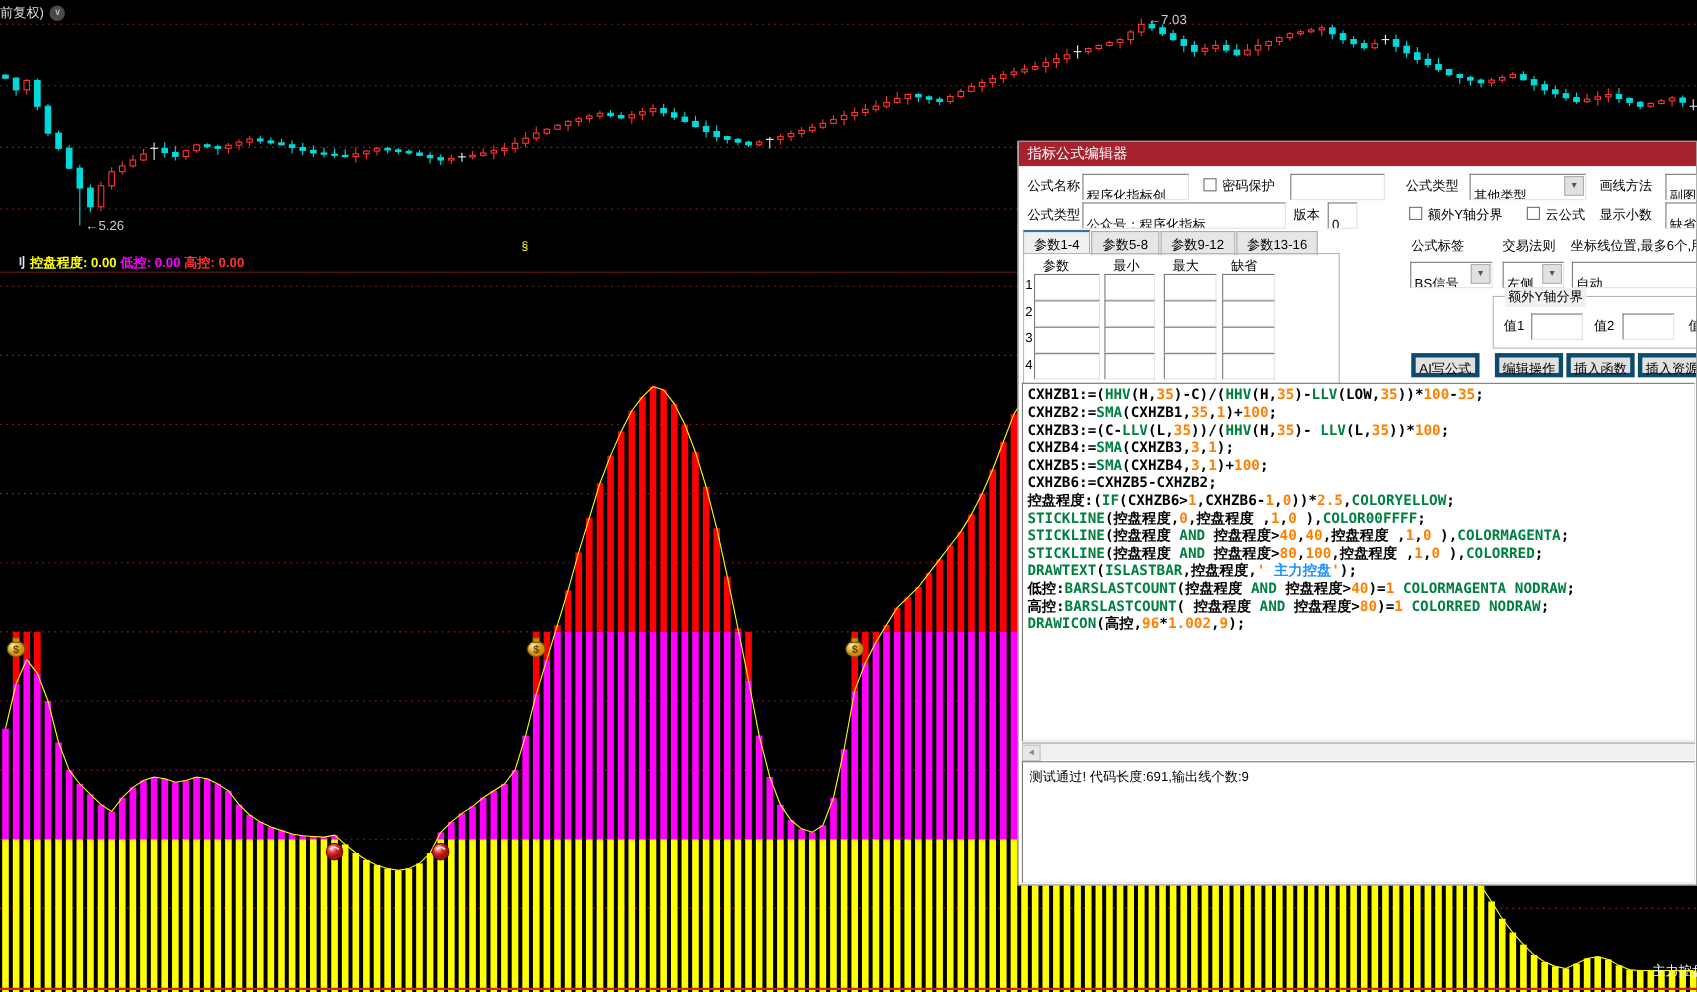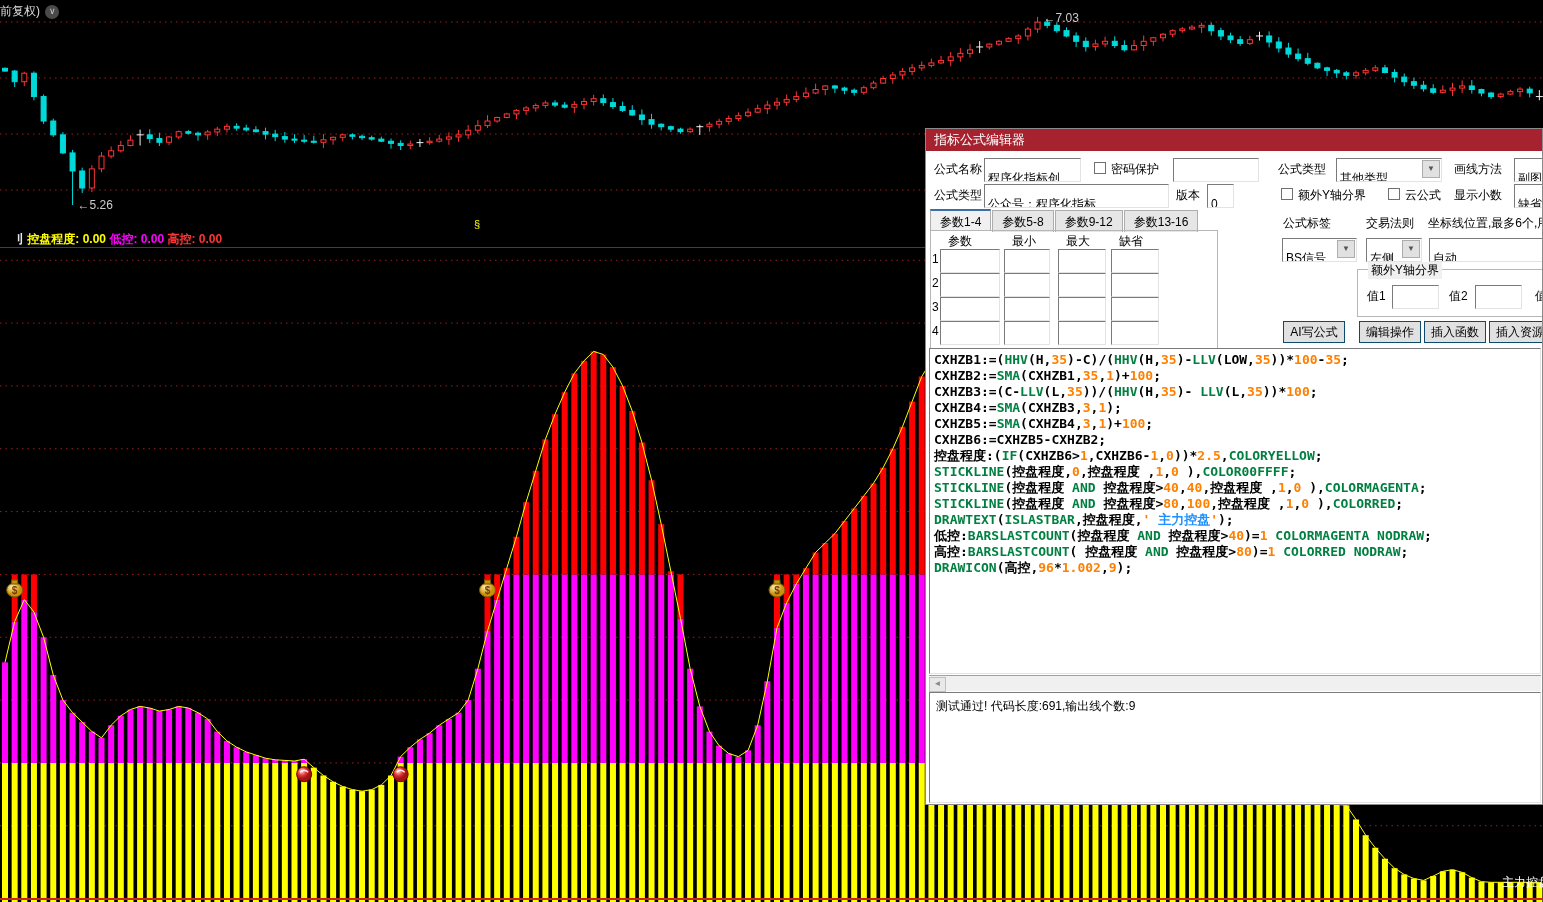--- a/index.html
+++ b/index.html
@@ -11,21 +11,21 @@
   #dlg{position:absolute;left:925px;top:128px;width:618px;height:677px;background:#ffffff;
        border:1px solid #8A8A8A;box-sizing:border-box;z-index:5;overflow:hidden;}
   #dlg-title{position:absolute;left:0;top:0;width:100%;height:22px;background:#A5222E;
        color:#fff;font-size:13px;line-height:22px;padding-left:8px;box-sizing:border-box;}
   .lbl{position:absolute;font-size:12px;color:#000;white-space:nowrap;}
   .inp{position:absolute;background:#fff;border:1px solid;border-color:#7A7A7A #E3E3E3 #E3E3E3 #7A7A7A;
        font-size:12px;padding:11px 3px;box-sizing:border-box;height:20px;line-height:16px;white-space:nowrap;overflow:hidden;}
   .cbx{position:absolute;width:12px;height:12px;background:#fff;border:1px solid #707070;box-sizing:border-box;}
   .combo-arrow{position:absolute;right:1px;top:1px;width:16px;height:16px;background:#E1E1E1;
        border:1px solid #ADADAD;font-size:8px;color:#555;text-align:center;line-height:15px;}
-  .btn{position:absolute;height:22px;background:#E1E1E1;border:1px solid #0c4a6e;
+  .btn{position:absolute;height:22px;background:#E1E1E1;border:4px solid #0c4a6e;
        font-size:12px;text-align:center;line-height:20px;box-sizing:border-box;}
   .tab{display:inline-block;height:22px;line-height:22px;padding:0 9px;font-size:12px;
        border:1px solid #ADADAD;border-bottom:none;background:#E6E6E6;margin-right:1px;box-sizing:border-box;}
   .tab.act{background:#F0F0F0;position:relative;top:0px;border-top:2px solid #3B6EA5;}
   .grp{position:absolute;border:1px solid #B6B6B6;}
   .grp>span{position:absolute;top:-8px;left:10px;background:#F0F0F0;padding:0 3px;font-size:12px;}
   #code{position:absolute;left:3px;top:219px;width:612px;height:326px;background:#fff;
        border:1px solid;border-color:#7A7A7A #E3E3E3 #E3E3E3 #7A7A7A;box-sizing:border-box;
        font-family:"DejaVu Sans Mono","Liberation Mono",monospace;font-size:13px;font-weight:bold;
        padding:3px 0 0 4px;overflow:hidden;}

